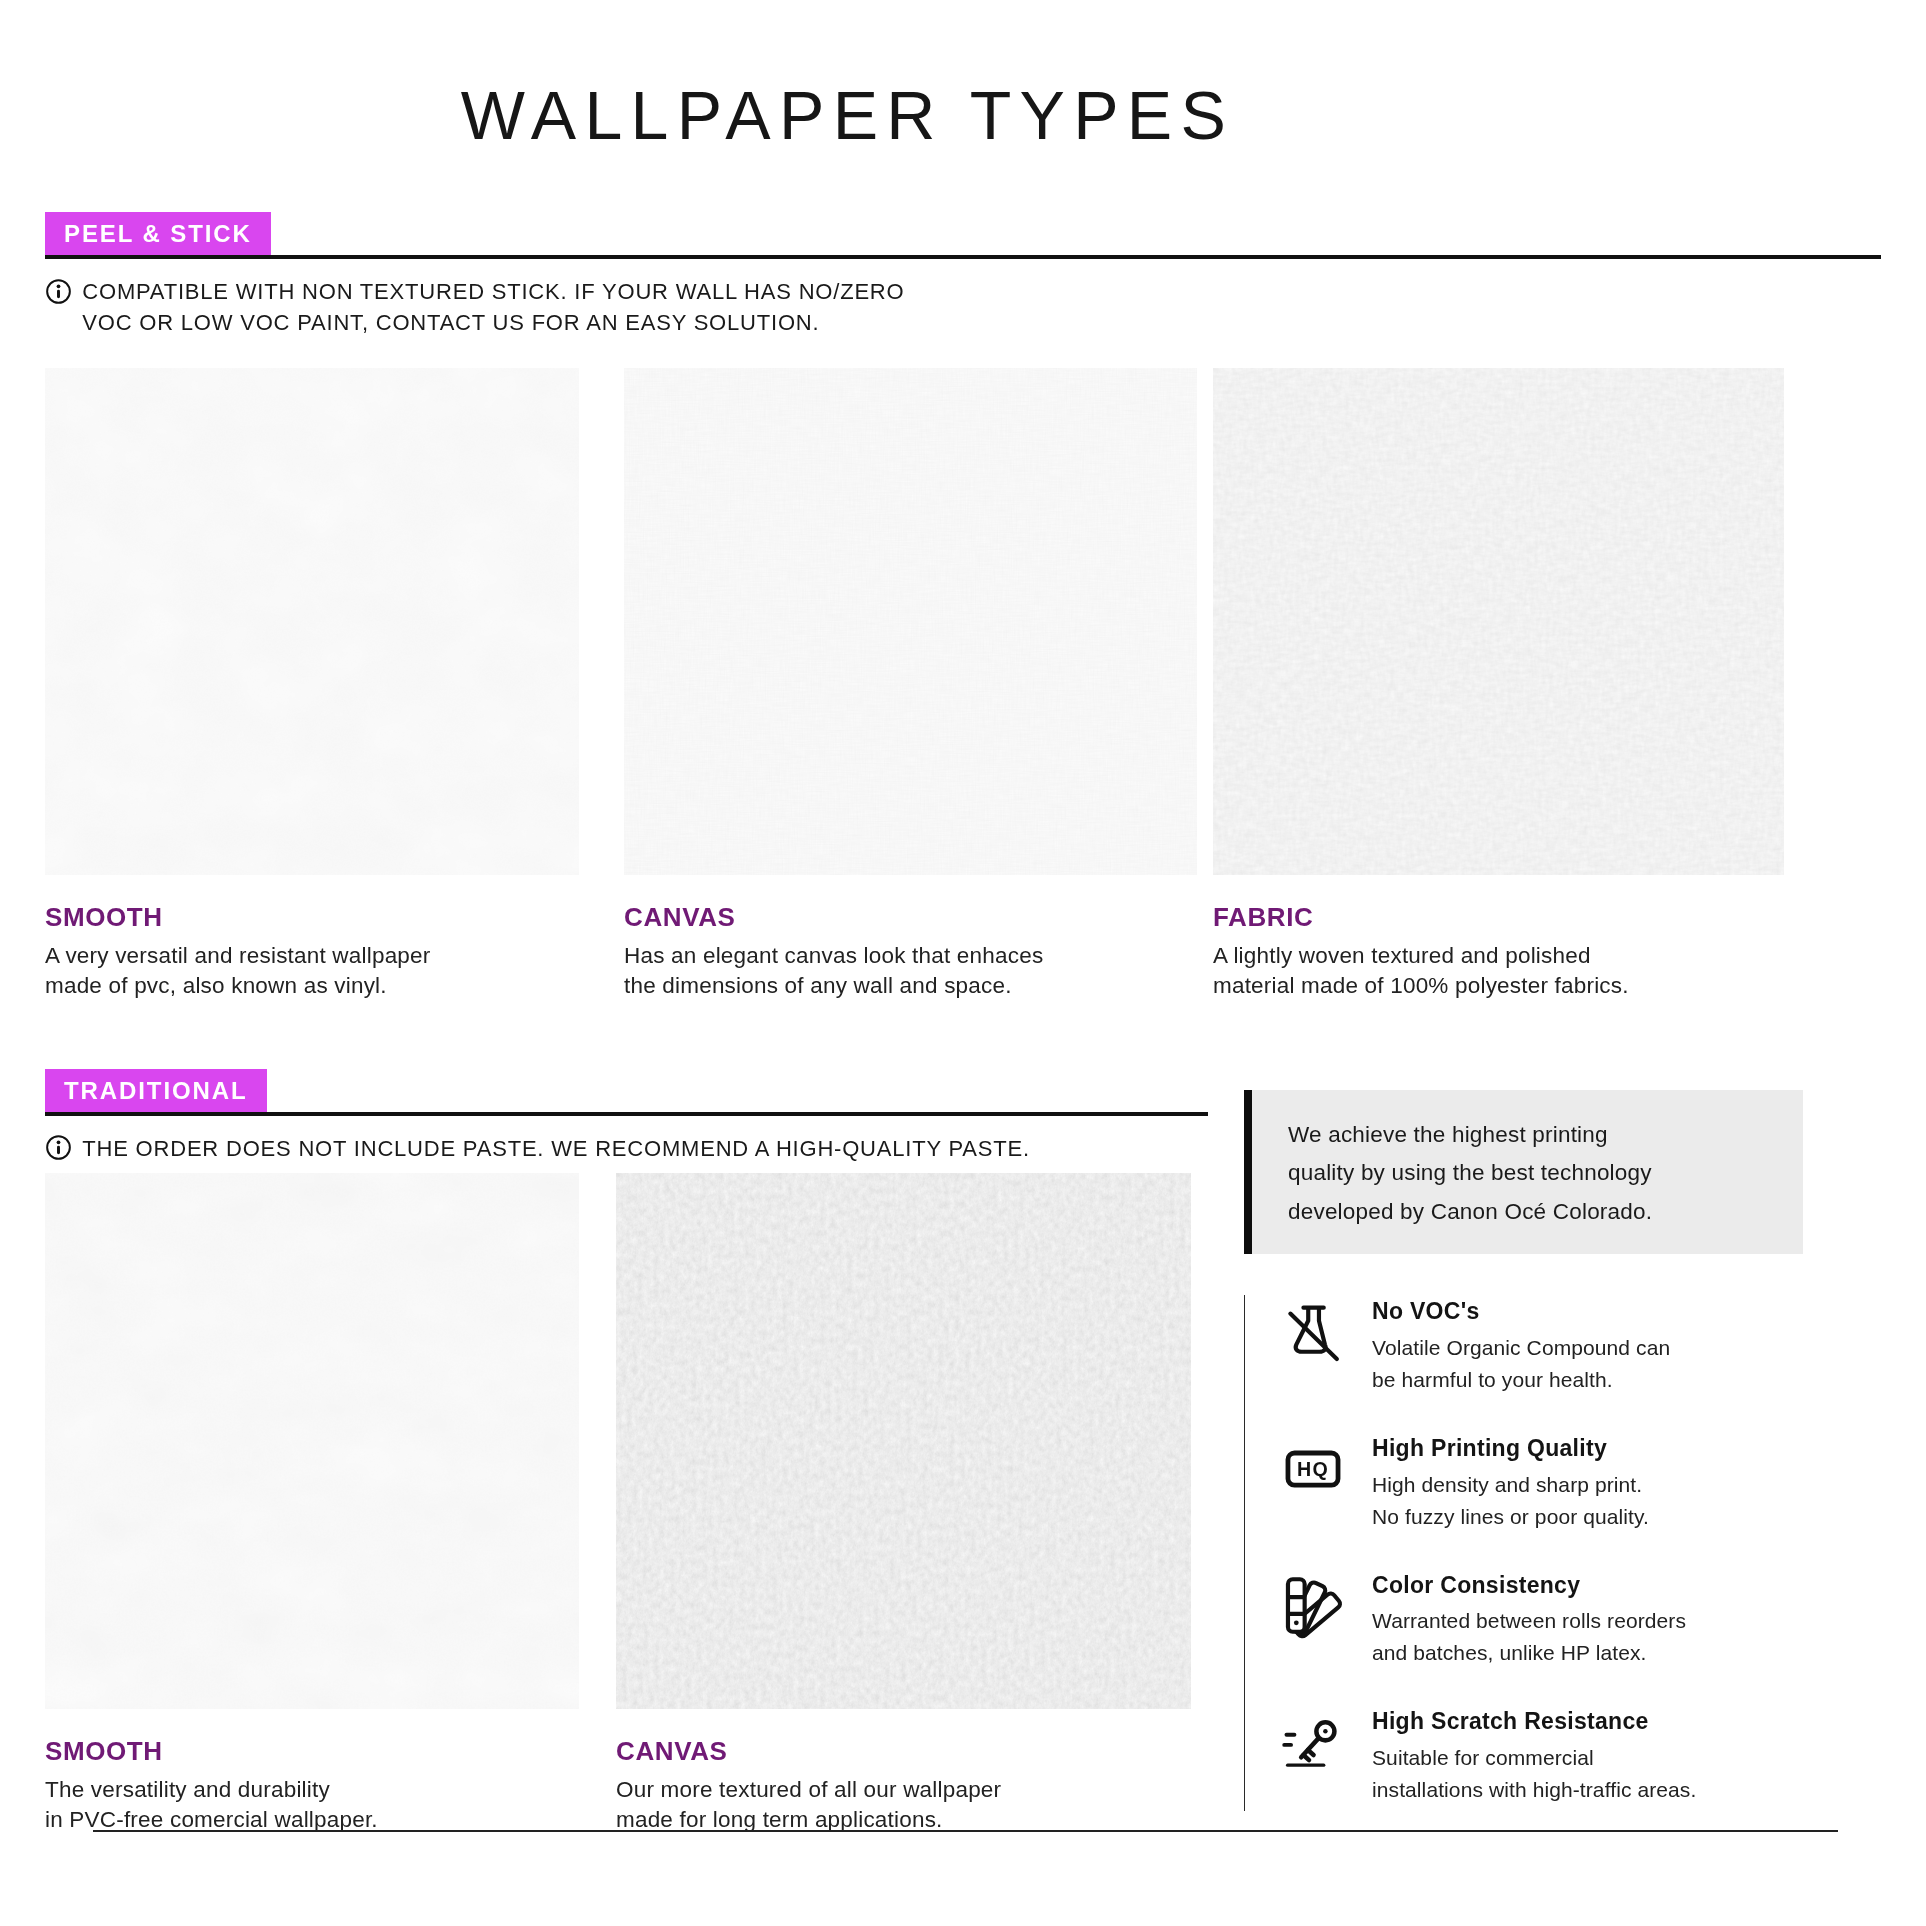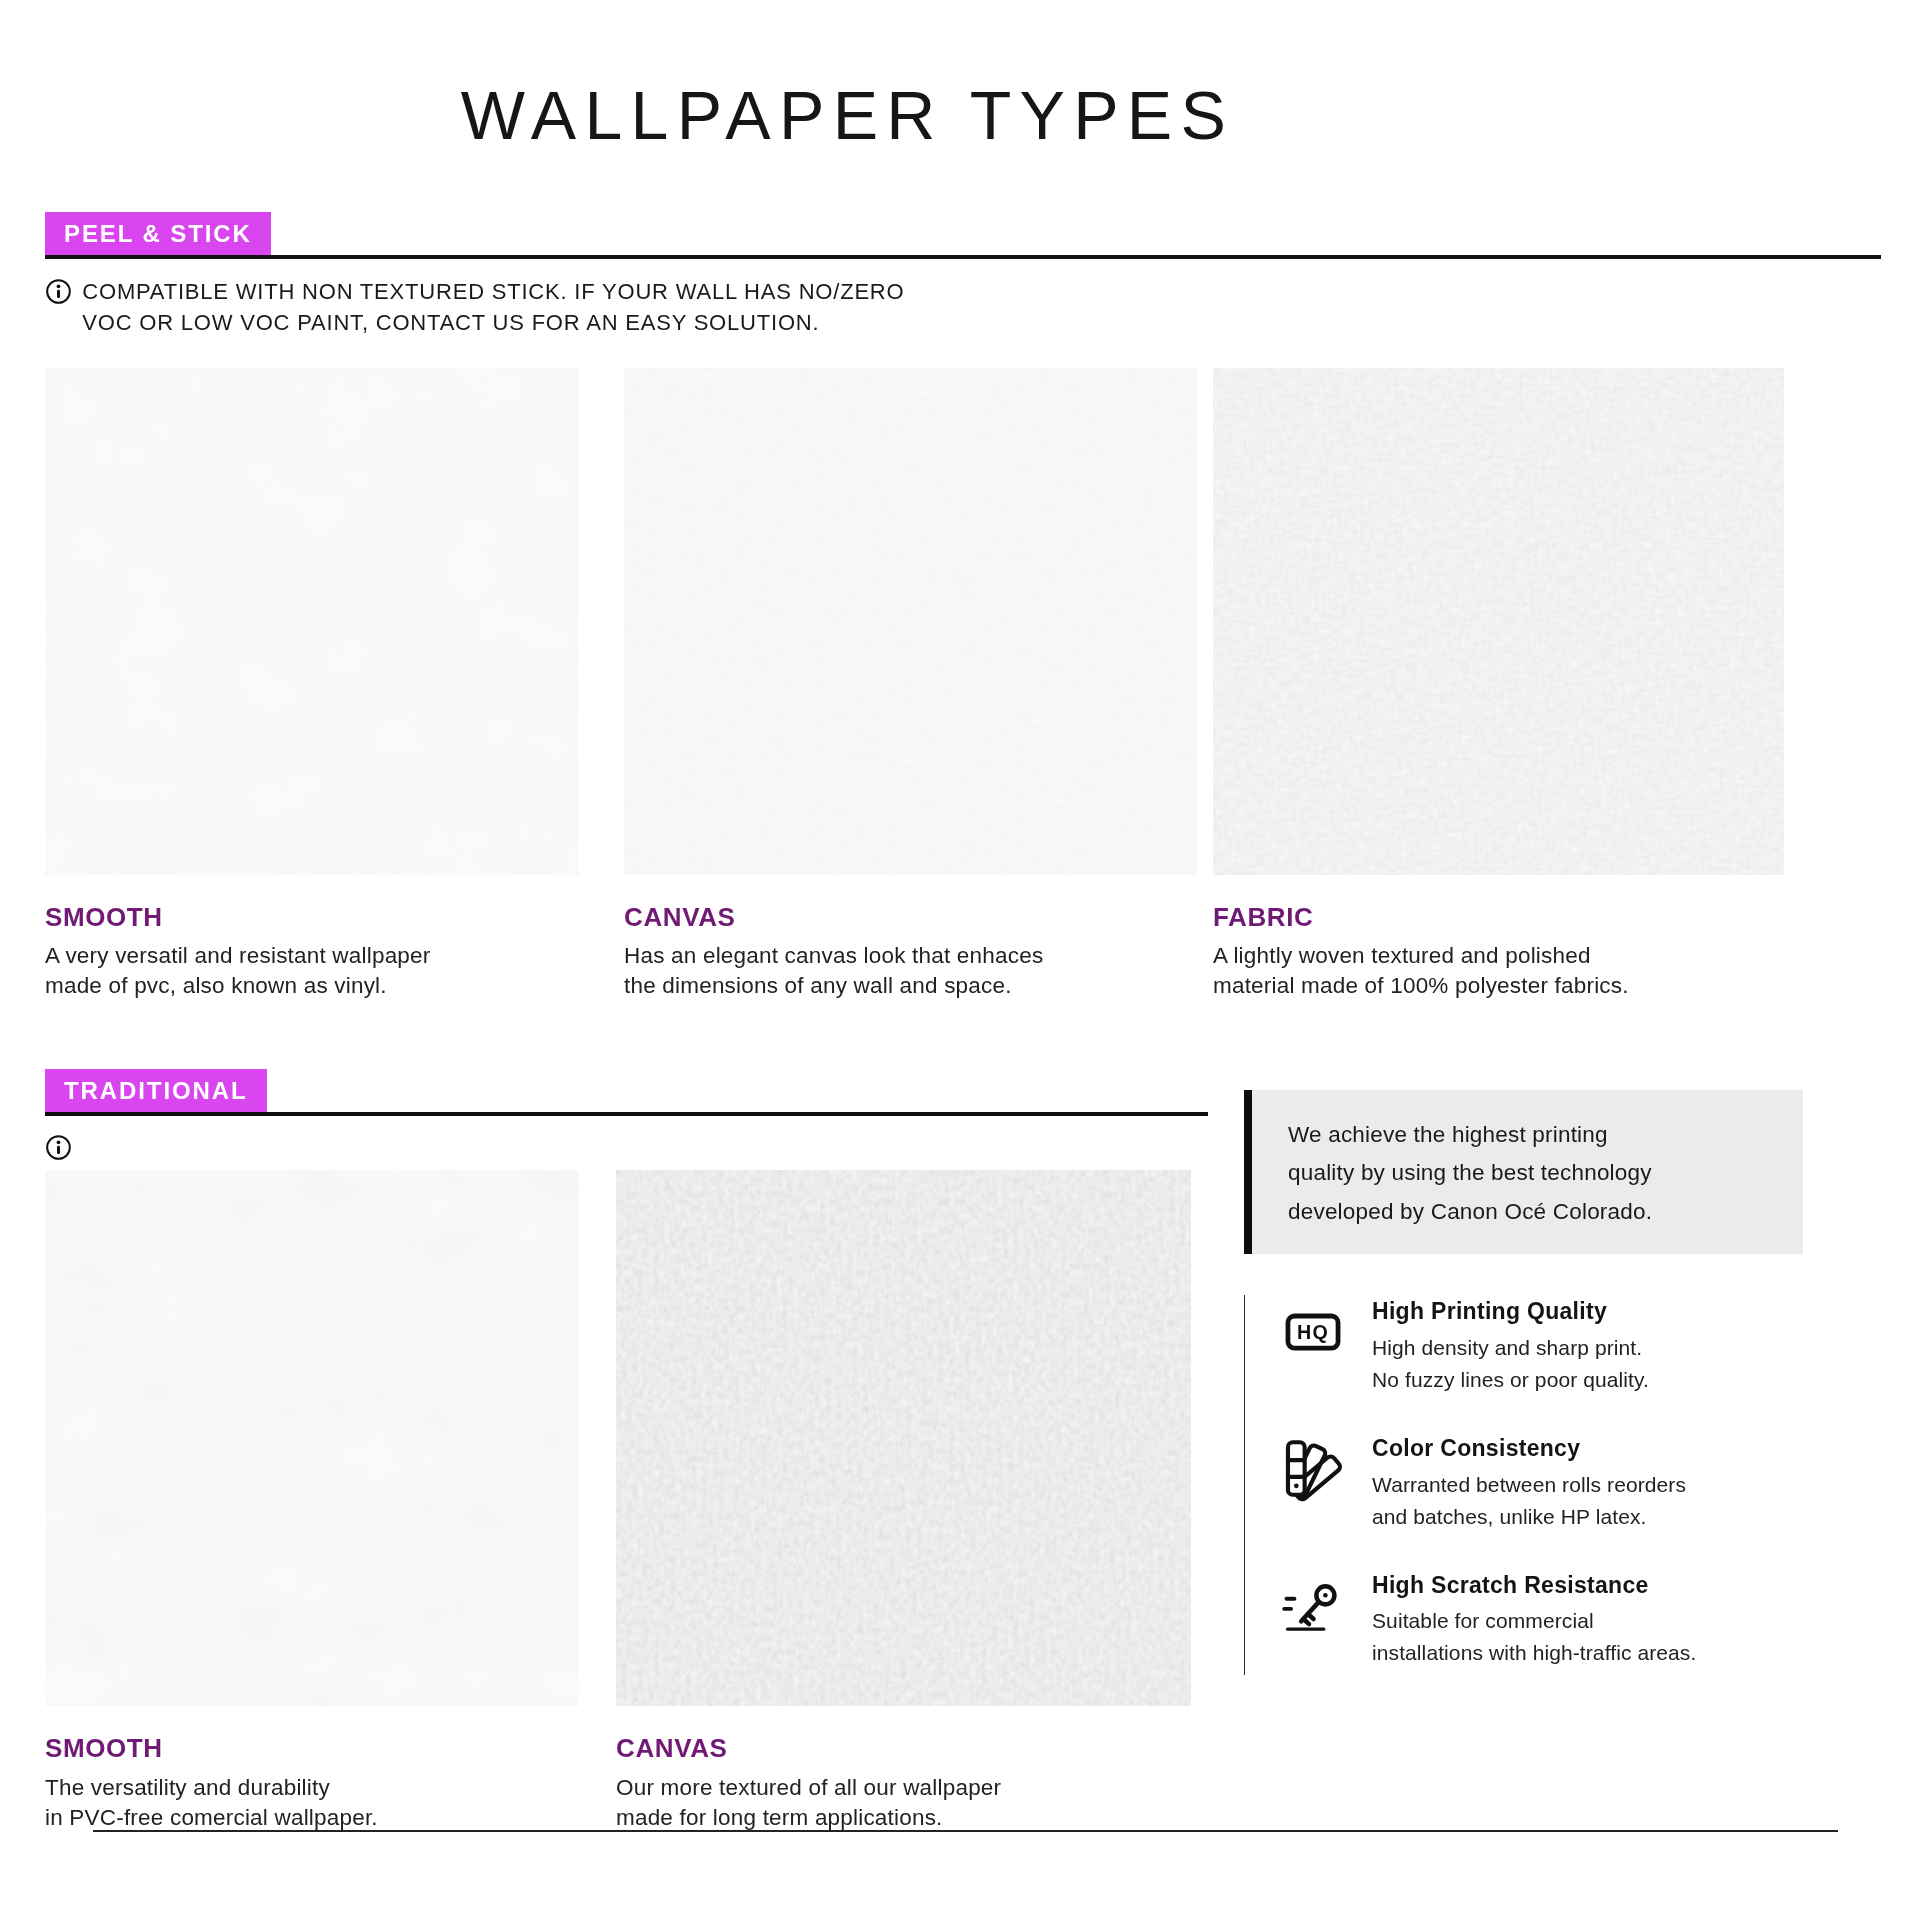--- a/index.html
+++ b/index.html
@@ -205,20 +205,21 @@
         </div>
 
         <div class="note">
           <span class="info-ic">
             <svg viewBox="0 0 44 44">
                 <circle cx="22" cy="22" r="18.5" fill="none" stroke="#111" stroke-width="3.2"></circle>
                 <circle cx="22" cy="13.5" r="3" fill="#111"></circle>
                 <rect x="19.6" y="19" width="4.8" height="14" rx="2.4" fill="#111"></rect>
               </svg>
           </span>
+          <span class="note-text">THE ORDER DOES NOT INCLUDE PASTE. WE RECOMMEND A HIGH-QUALITY PASTE.</span>
         </div>
 
         <div class="grid2">
 
           <figure class="g2a">
             <div class="tex-box h2r">
               <svg class="tex" aria-hidden="true" viewBox="0 0 832 835" width="534" height="536">
                 <defs>
                   <filter id="t4a" x="0" y="0" width="100%" height="100%">
                       <feTurbulence type="fractalNoise" baseFrequency="0.008 0.012" numOctaves="4" seed="31" stitchTiles="stitch"></feTurbulence>
@@ -293,20 +294,36 @@
         </div>
       </section>
 
       <aside class="side-col">
         <div class="quality-box">We achieve the highest printing
 quality by using the best technology
 developed by Canon Océ Colorado.</div>
 
         <div class="features">
 
+          <div class="feature">
+            <span class="f-icon">
+              <svg viewBox="0 0 104 104">
+                  <g fill="none" stroke="#111" stroke-width="7" stroke-linecap="round" stroke-linejoin="round">
+                    <path d="M44 14 v20 L24 74 c-3 7 1 12 9 12 h30 c8 0 12 -5 9 -12 L62 34 v-20"></path>
+                    <path d="M36 12 h34"></path>
+                    <path d="M14 22 L92 98"></path>
+                  </g>
+                </svg>
+            </span>
+            <div>
+              <div class="f-title">No VOC's</div>
+              <div class="f-desc">Volatile Organic Compound can
+be harmful to your health.</div>
+            </div>
+          </div>
 
           <div class="feature">
             <span class="f-icon">
               <svg viewBox="0 0 104 104">
                   <rect x="10" y="26" width="84" height="54" rx="11" fill="none" stroke="#111" stroke-width="8"></rect>
                   <text x="52" y="65" text-anchor="middle" font-family="Liberation Sans, sans-serif" font-size="33" font-weight="bold" letter-spacing="2" fill="#111">HQ</text>
                 </svg>
             </span>
             <div>
               <div class="f-title">High Printing Quality</div>

